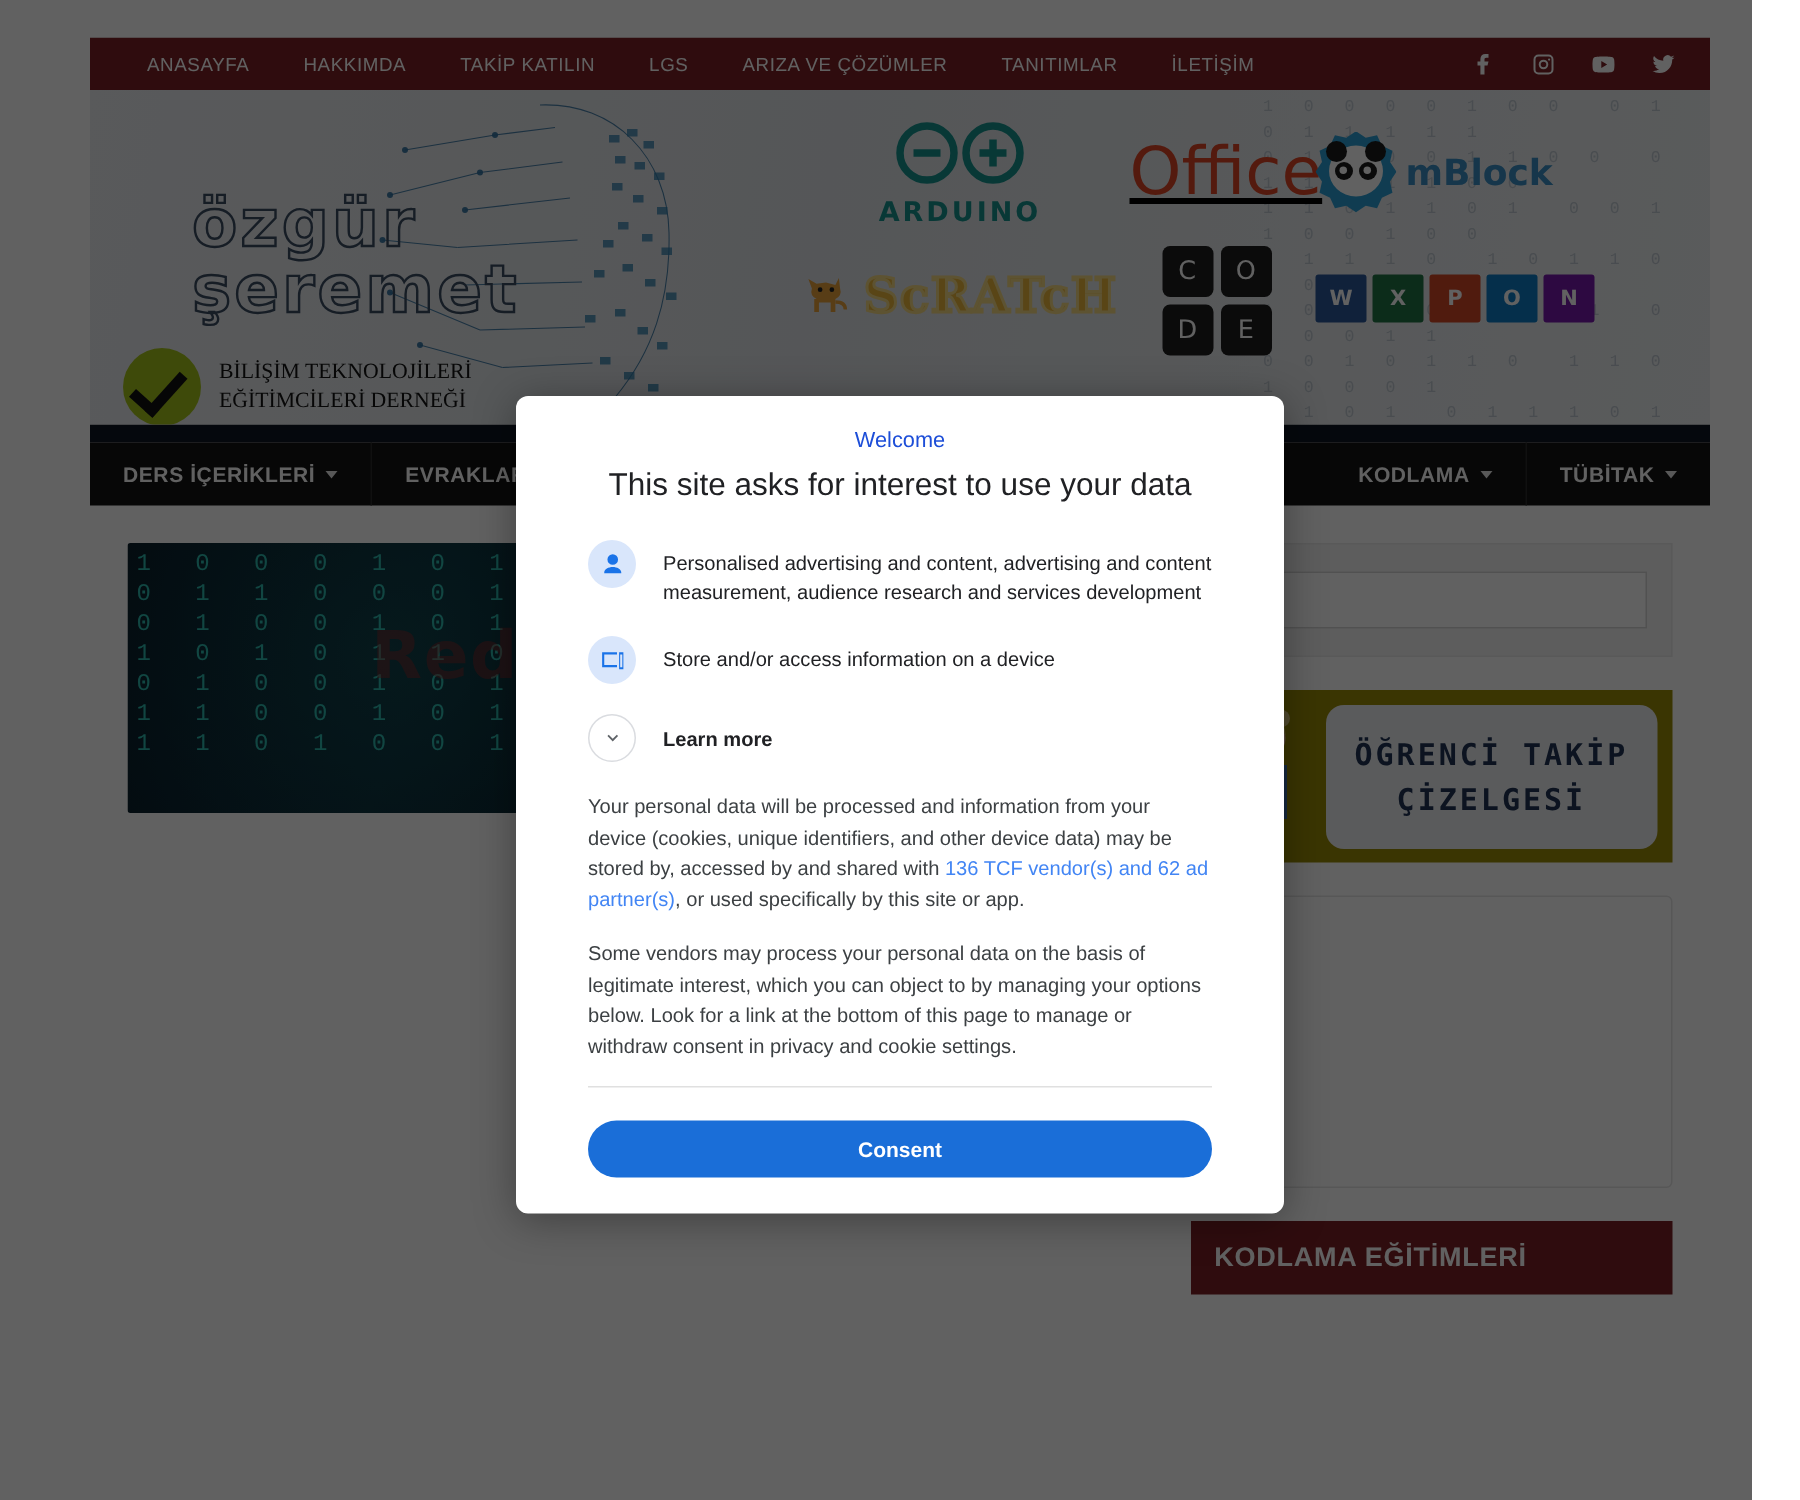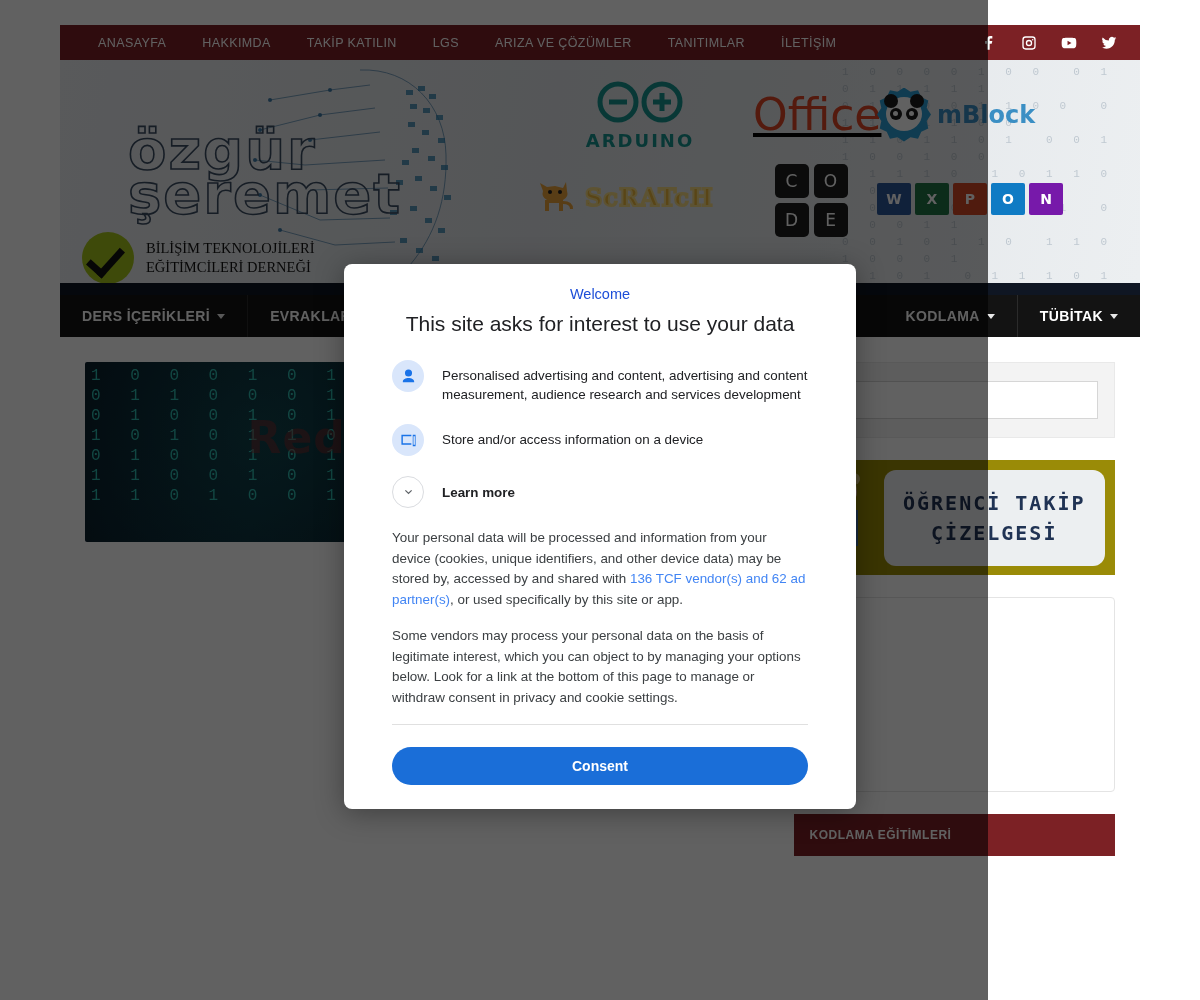--- a/index.html
+++ b/index.html
@@ -5,21 +5,21 @@
   * { box-sizing: border-box; margin: 0; padding: 0; }
   html, body {
     width: 1200px; height: 1000px;
     font-family: "Liberation Sans", sans-serif;
     background: #ffffff;
     overflow: hidden;
   }
 
   
   #page {
-    position: absolute; left: 0; top: 0; width: 988px; height: 1000px;
+    position: absolute; left: 0; top: 0; width: 1168px; height: 1000px;
     background: #ffffff;
   }
   #site {
     position: absolute; left: 60px; top: 25px; width: 1080px; height: 975px;
     background: #ffffff;
     overflow: hidden;
   }
 
   
   .topnav {
@@ -53,21 +53,21 @@
   }
   .head-art {
     position: absolute; left: 150px; top: 0px; width: 300px; height: 223px;
     overflow: hidden;
   }
   .head-art svg { width: 300px; height: 223px; }
 
   .brand {
     position: absolute; left: 68px; top: 68px; width: 320px;
     font-family: "DejaVu Sans", sans-serif;
-    font-size: 56px; line-height: 44px; font-weight: 700;
+    font-size: 44px; line-height: 44px; font-weight: 700;
     color: transparent;
     -webkit-text-stroke: 1.6px #3c4d63;
     letter-spacing: 2px;
   }
   .brand .l2 { display: block; }
 
   .assoc {
     position: absolute; left: 22px; top: 172px;
     display: flex; align-items: center; gap: 12px;
   }
@@ -105,21 +105,21 @@
   .mblock .panda .ear { position: absolute; width: 14px; height: 14px; background: #1b1b1b; border-radius: 50%; top: 6px; }
   .mblock .panda .ear.l { left: 7px; } .mblock .panda .ear.r { right: 7px; }
   .mblock .panda .eye { position: absolute; width: 12px; height: 12px; background: #1b1b1b; border-radius: 50%; top: 20px; }
   .mblock .panda .eye.l { left: 13px; } .mblock .panda .eye.r { right: 13px; }
   .mblock .panda .eye::after { content:""; position:absolute; width:5px;height:5px;background:#fff;border-radius:50%;left:3px;top:3px; }
   .mblock .mtxt { font-size: 24px; font-weight: 700; color: #3b8fc4; font-family: "DejaVu Sans", sans-serif; }
 
   .scratch { display: flex; align-items: center; gap: 8px; }
   .scratch .cat { width: 42px; height: 40px; }
   .scratch .stxt {
-    font-size: 24px; font-weight: 700; color: #e9b53b; letter-spacing: 1px;
+    font-size: 32px; font-weight: 700; color: #e9b53b; letter-spacing: 1px;
     font-family: "DejaVu Serif", serif;
     -webkit-text-stroke: 2px #f5d985;
   }
 
   .arduino { text-align: center; }
   .arduino .inf { width: 100px; height: 48px; }
   .arduino .atxt { font-size: 18px; font-weight: 700; color: #17948f; letter-spacing: 2px; font-family: "DejaVu Sans", sans-serif; }
   .codeblk { display: grid; grid-template-columns: 34px 34px; grid-template-rows: 34px 34px; gap: 5px; justify-content: center; margin-top: 6px; }
   .codeblk div {
     background: #1d1d1d; color: #fff; border-radius: 5px;
@@ -197,21 +197,21 @@
   .promo .plate {
     flex: 1 1 auto; height: 96px; background: #eceff1; border-radius: 12px;
     display: flex; flex-direction: column; align-items: center; justify-content: center;
     color: #203354; font-weight: 700; font-size: 20px; letter-spacing: 2px;
     font-family: "DejaVu Sans Mono", monospace; line-height: 30px;
   }
   .adbox {
     height: 195px; border: 1px solid #e4e4e4; border-radius: 4px; background: #fff;
   }
   .wtitle {
-    background: #7c2125; color: #ffffff; font-size: 12px; font-weight: 700;
+    background: #7c2125; color: #ffffff; font-size: 18px; font-weight: 700;
     letter-spacing: .5px; padding: 14px 16px;
   }
   .wbody { background: #f3f3f3; padding: 26px 16px; border: 1px solid #ececec; border-top: none; }
   .wbody .item { text-align: center; font-size: 17px; color: #111; }
 
   
   #scrim {
     position: absolute; inset: 0; background: rgba(0,0,0,.62);
   }
 

